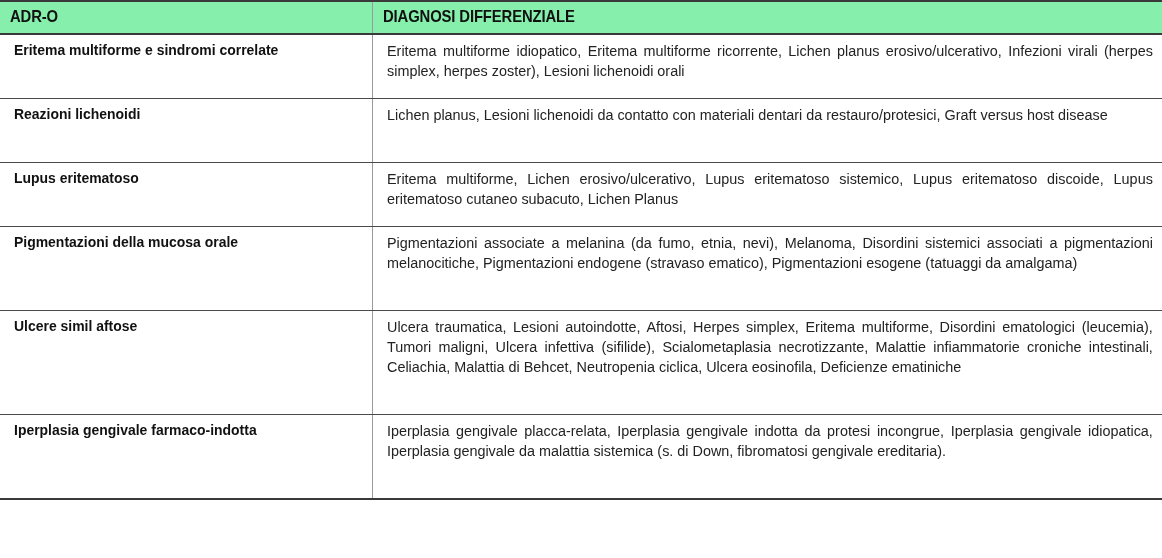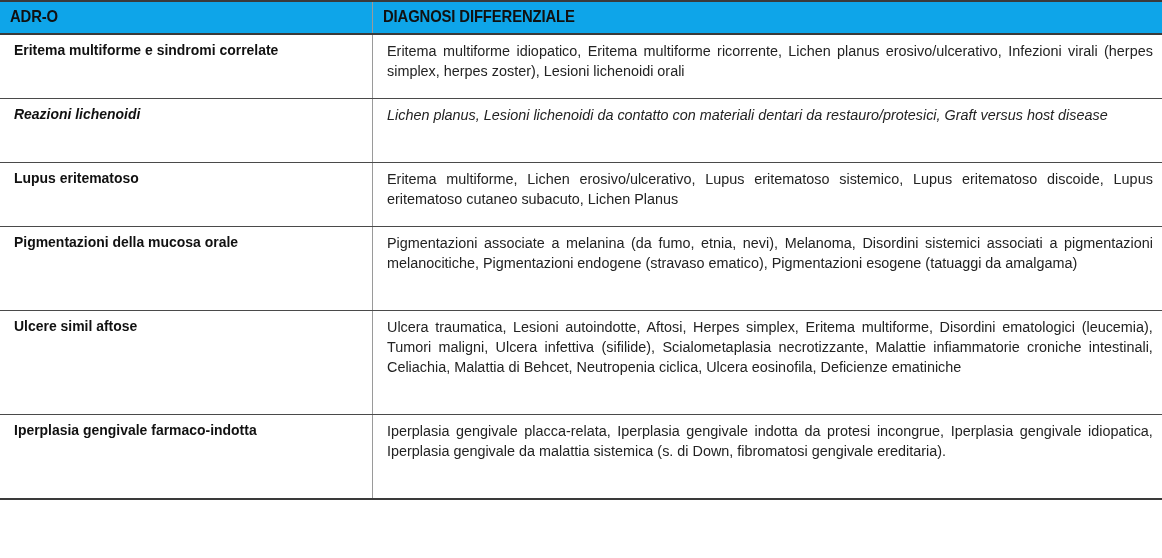--- a/index.html
+++ b/index.html
@@ -29,21 +29,21 @@
     table-layout: fixed;
     border-top: 2px solid #3a3a3a;
     border-bottom: 2px solid #3a3a3a;
   }
 
   col.col-left  { width: 372px; }
   col.col-right { width: 790px; }
 
   
   thead tr.header-row th {
-    background: #0ea5e9;
+    background: #86efac;
     border-bottom: 2px solid #3a3a3a;
     vertical-align: middle;
     text-align: left;
     padding: 4px 10px 5px 10px;
     height: 22px;
   }
   thead tr.header-row th.h-left  { border-right: 1px solid #9a9a9a; }
 
   .header-text {
     font-weight: bold;
@@ -90,21 +90,21 @@
     transform: scaleX(0.935);
     transform-origin: left top;
     text-align: justify;
     text-justify: inter-word;
     width: 107%;
   }
 
   
   tr.row-0 > td { height: 50px; }
   tr.row-1 > td { height: 25px; }
-  tr.row-2 > td { height: 50px; font-style: italic; }
+  tr.row-2 > td { height: 50px; }
   tr.row-3 > td { height: 50px; margin-left: 17px; }
   tr.row-4 > td { height: 50px; }
   tr.row-5 > td { height: 90px; }
   tr.row-6 > td { height: 70px; }
   tr.row-7 > td { height: 70px; }
 </style>
 </head>
 <body>
 
 <div class="table-wrap">

